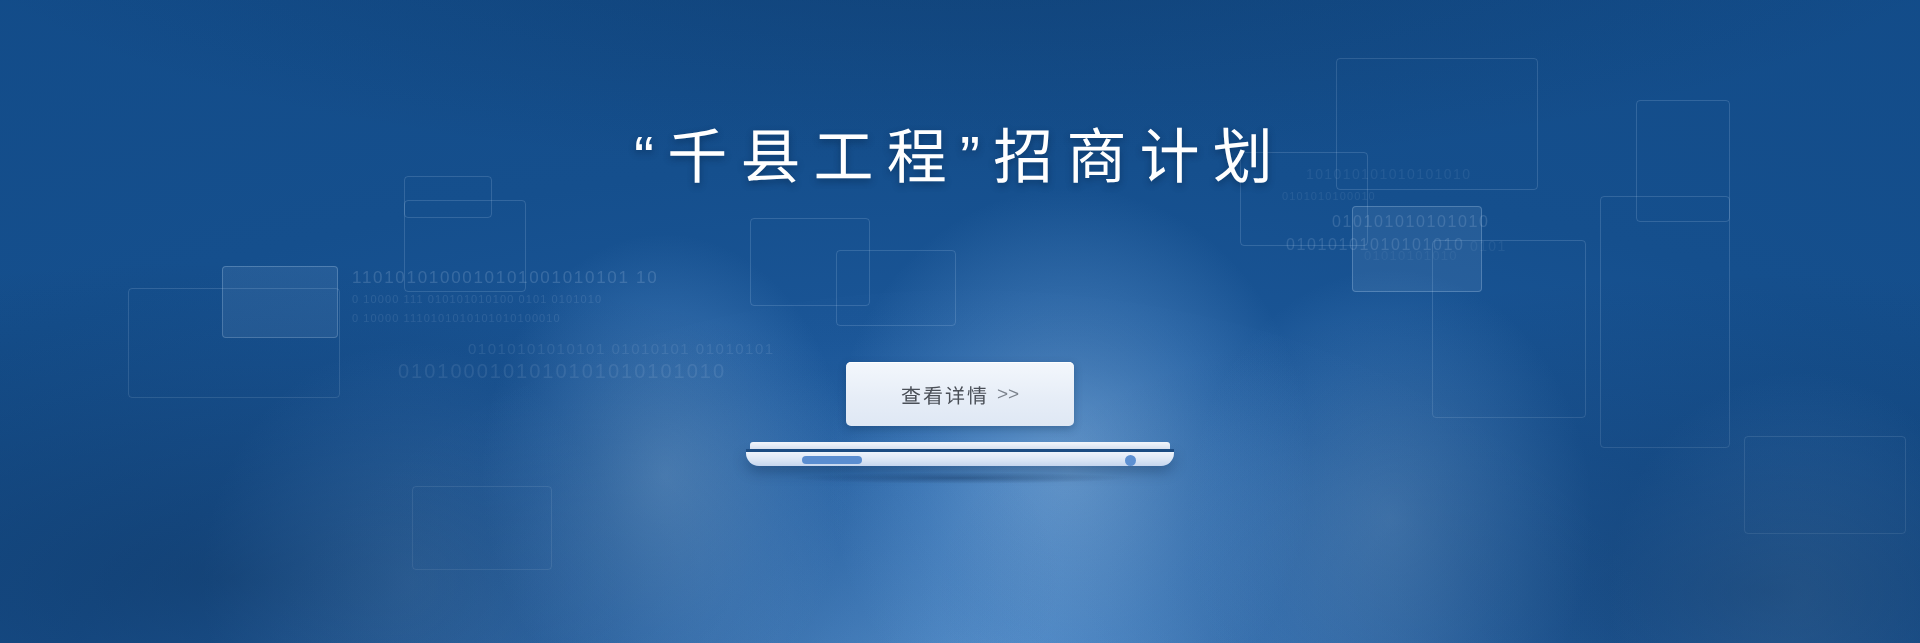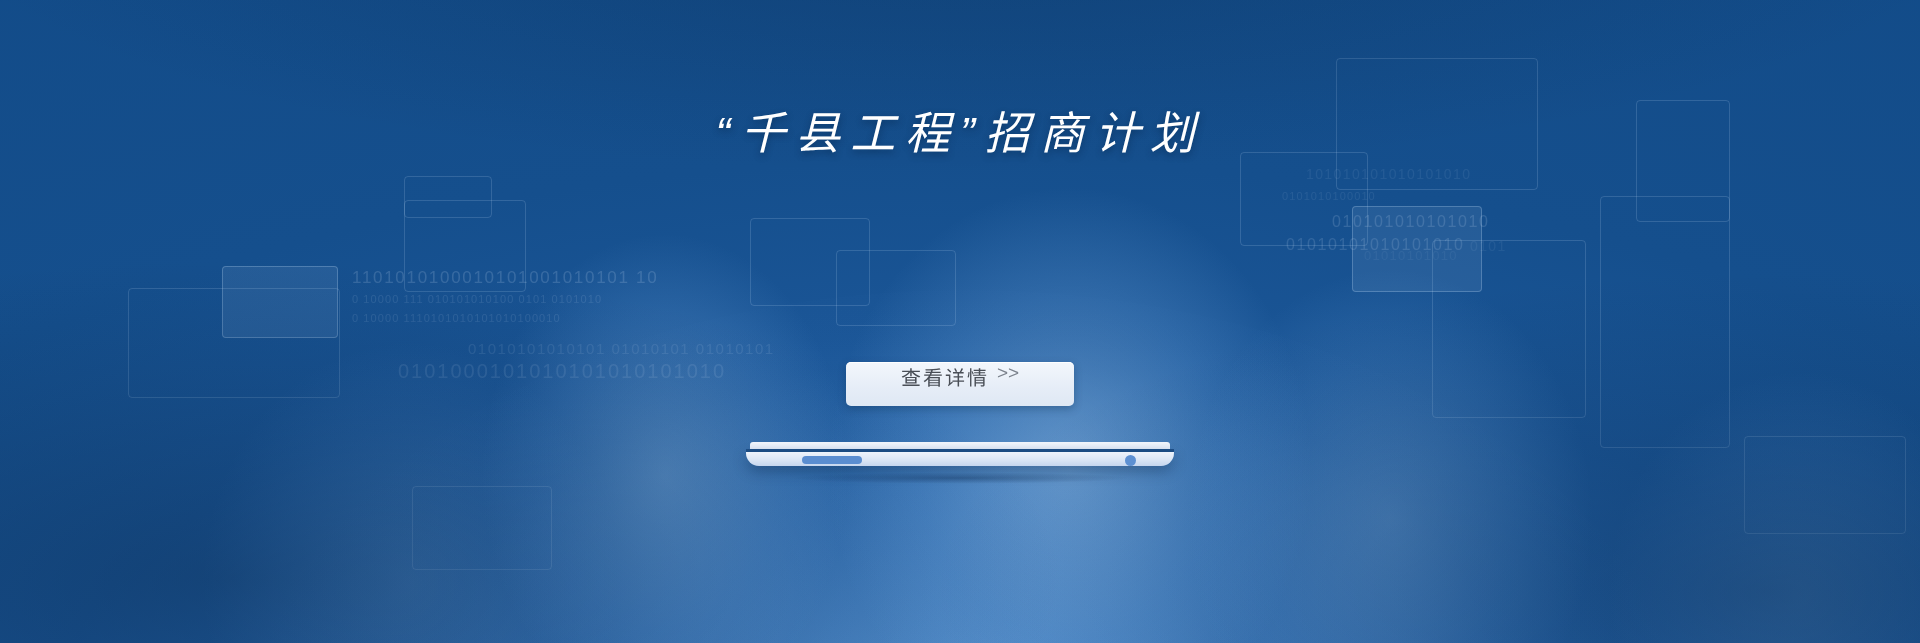--- a/index.html
+++ b/index.html
@@ -51,27 +51,27 @@
 
   
   .headline{position:absolute;left:0;right:0;top:104px;text-align:center;}
   .hl-line{
     color:#ffffff;font-weight:400;letter-spacing:.22em;
     text-shadow:0 3px 7px rgba(5,32,63,.45);
     font-family:"Liberation Sans","DejaVu Sans",sans-serif;
     white-space:nowrap;
   }
   .hl-1{font-size:47px;line-height:60px;}
-  .hl-2{font-size:45px;line-height:60px;font-style:italic;}
+  .hl-2{font-size:60px;line-height:60px;margin-top:24px;}
 
   
   .cta-wrap{position:absolute;left:0;right:0;top:362px;display:flex;justify-content:center;}
   .cta{
-    display:flex;align-items:flex-start;justify-content:center;
-    width:228px;height:44px;border-radius:5px;
+    display:flex;align-items:center;justify-content:center;
+    width:228px;height:64px;border-radius:5px;
     background:linear-gradient(180deg,#f3f7fc 0%,#e6edf7 58%,#dfe8f4 100%);
     box-shadow:0 3px 9px rgba(8,36,70,.30), inset 0 1px 0 rgba(255,255,255,.9);
     color:#4a4f57;font-size:20px;letter-spacing:.10em;
     cursor:pointer;
   }
   .cta .chev{margin-left:8px;color:#7b828c;letter-spacing:0;font-size:19px;}
 
   
   .laptop{position:absolute;left:50%;transform:translateX(-50%);top:442px;width:428px;height:26px;}
   .lid{position:absolute;left:4px;right:4px;top:0;height:7px;border-radius:3px 3px 0 0;

